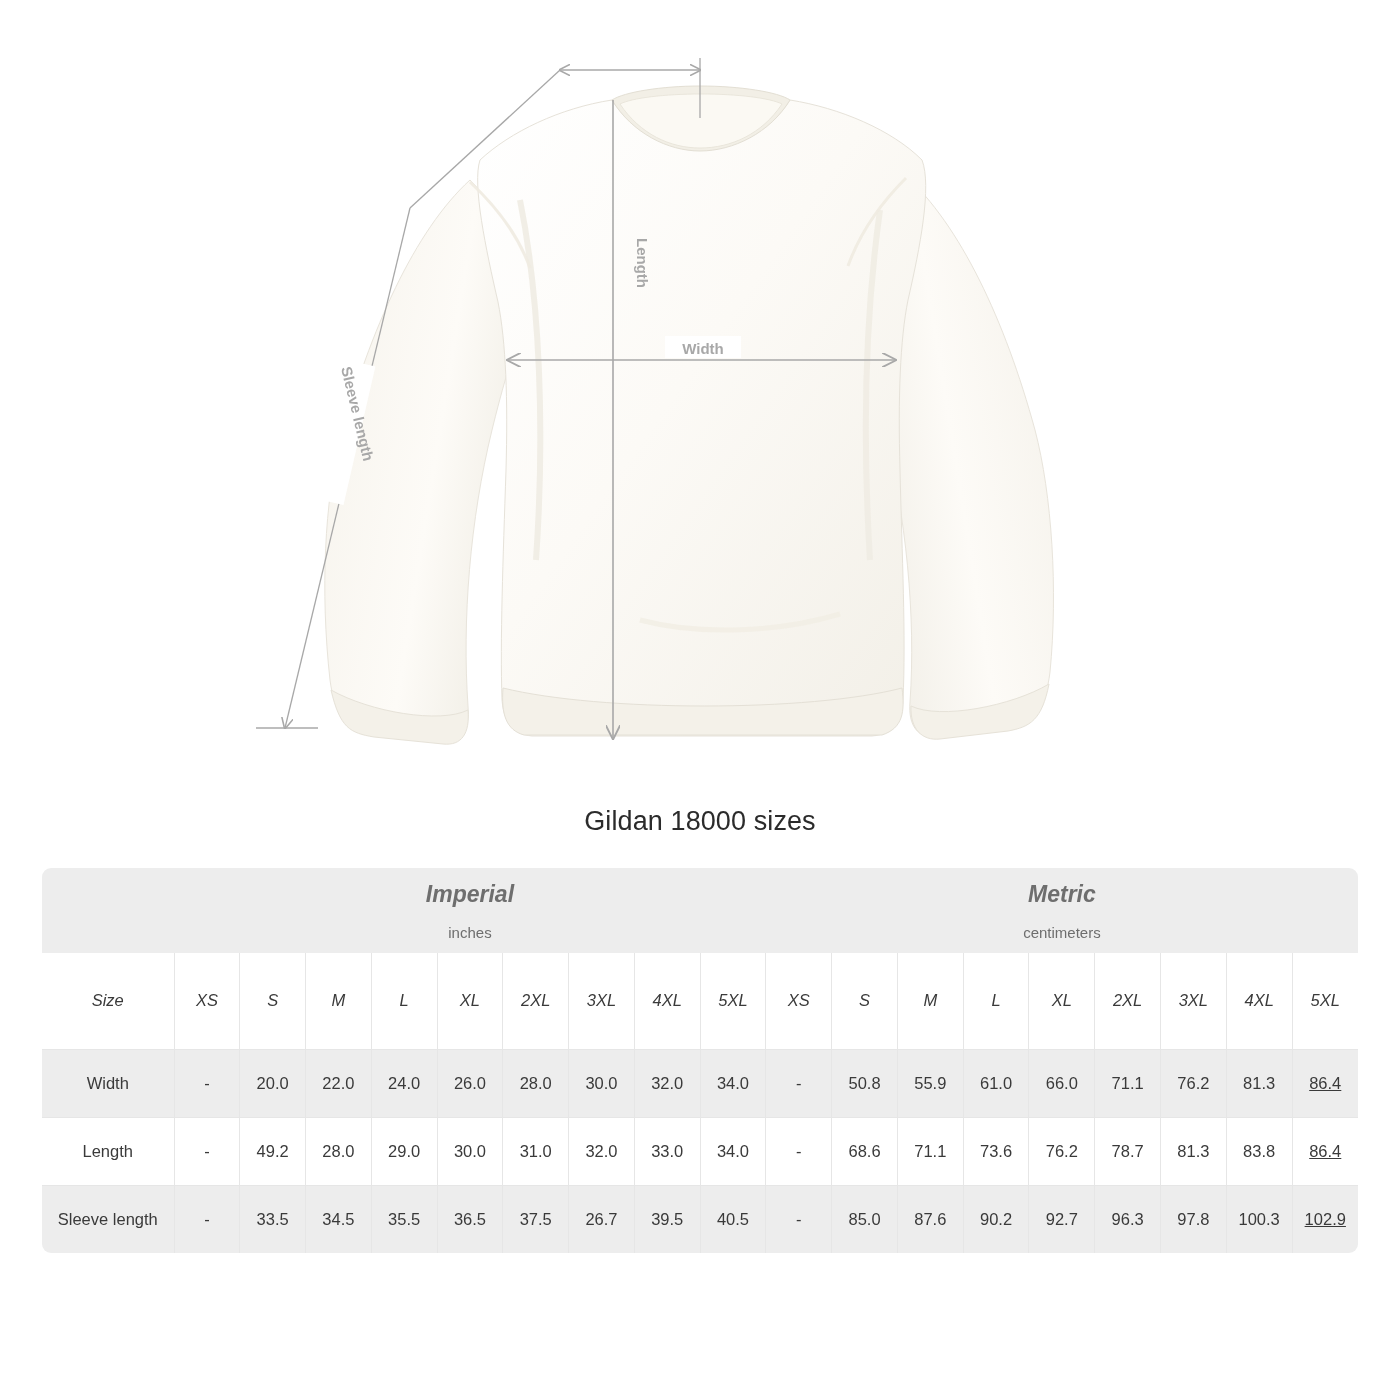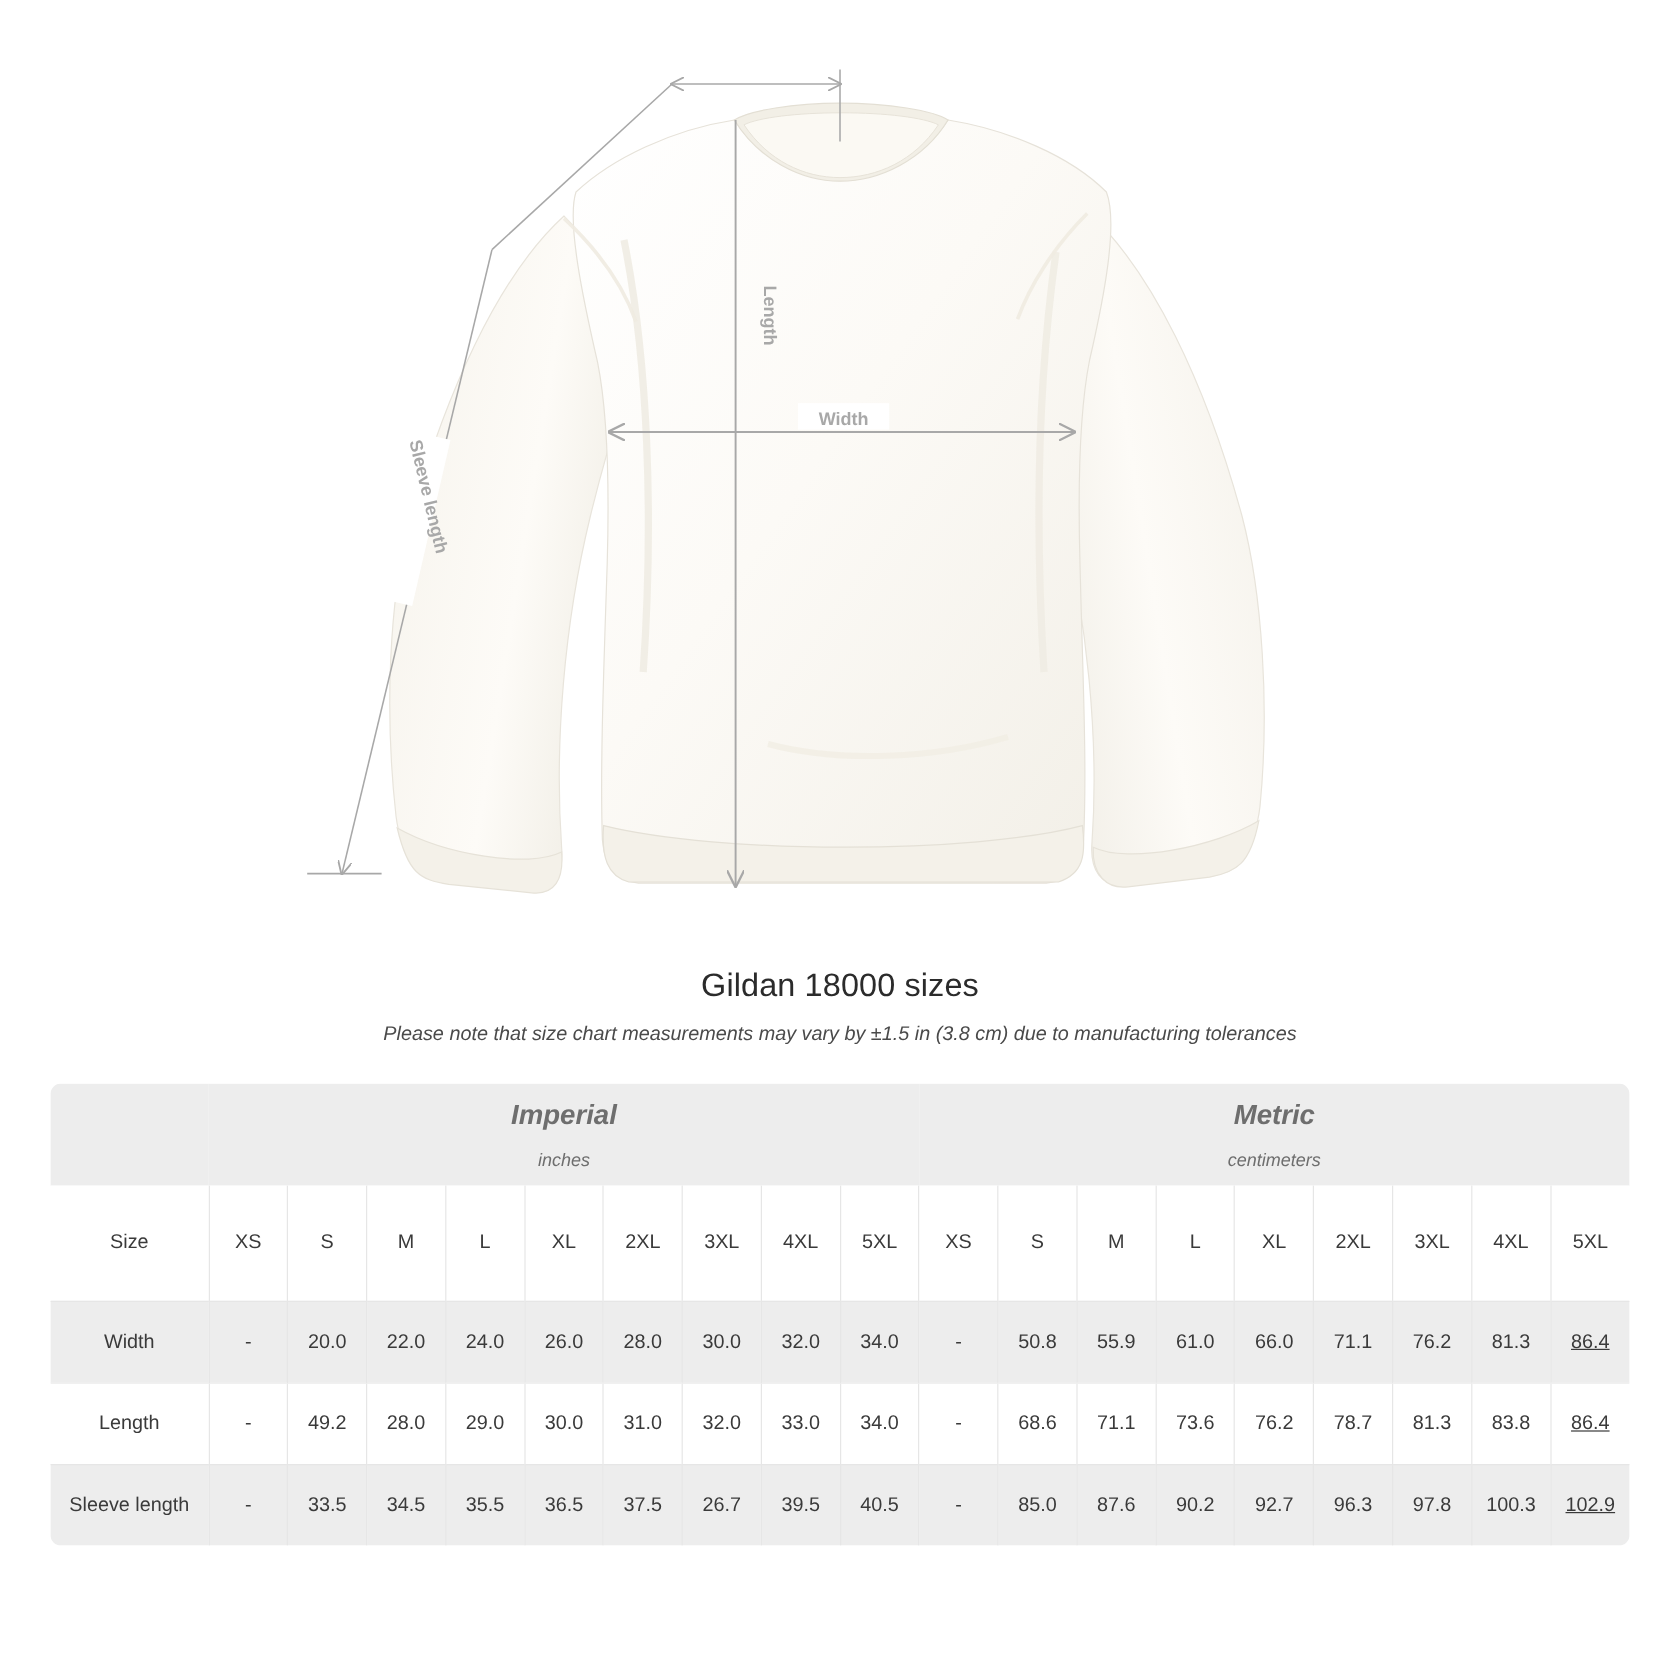--- a/index.html
+++ b/index.html
@@ -74,32 +74,32 @@
     border: none;
   }
   .unit-name {
     font-size: 23px;
     font-style: italic;
     font-weight: bold;
     color: #6e6e6e;
   }
   .unit-sub {
     font-size: 15px;
-    font-style: italic;
     color: #6e6e6e;
     margin-top: 16px;
   }
 
   .size-head td {
     background: #ffffff;
     height: 96px;
     font-weight: bold;
     font-size: 17px;
     color: #3a3a3a;
     border-right: 1px solid #e6e6e6;
+    font-style: italic;
   }
   .size-head td:last-child { border-right: none; }
 
   tr.row-alt td { background: #ededed; }
   tr.row-plain td { background: #ffffff; }
 
   tbody td {
     height: 68px;
     border-right: 1px solid #e6e6e6;
     border-top: 1px solid #e6e6e6;
@@ -218,21 +218,20 @@
         <g>
           <rect x="300" y="358" width="60" height="142" fill="#ffffff" transform="rotate(13 330,430)"></rect>
           <text class="lbl" x="341" y="368" transform="rotate(76.5 341,368)">Sleeve length</text>
         </g>
       </g>
     </svg>
   </div>
 
   <div class="title-block">
     <div class="chart-title">Gildan 18000 sizes</div>
-    <div class="chart-note">Please note that size chart measurements may vary by ±1.5 in (3.8 cm) due to manufacturing tolerances</div>
   </div>
 
   <div class="table-wrap">
     <table class="size-table">
       <thead>
         <tr class="unit-head">
           <td class="col-label"></td>
           <td colspan="9">
             <div class="unit-name">Imperial</div>
             <div class="unit-sub">inches</div>

